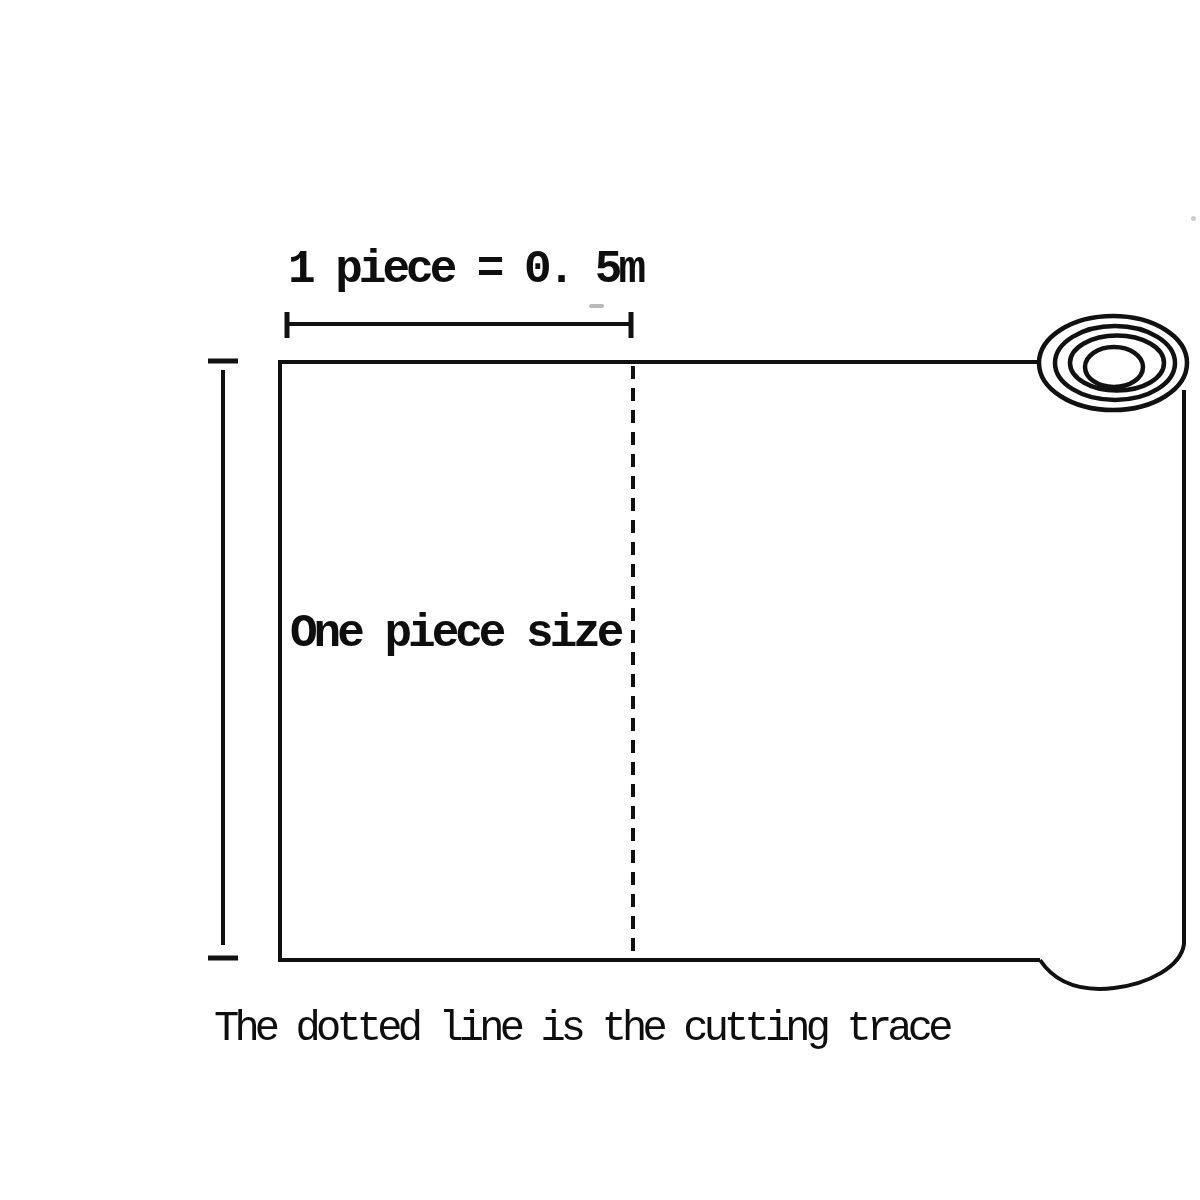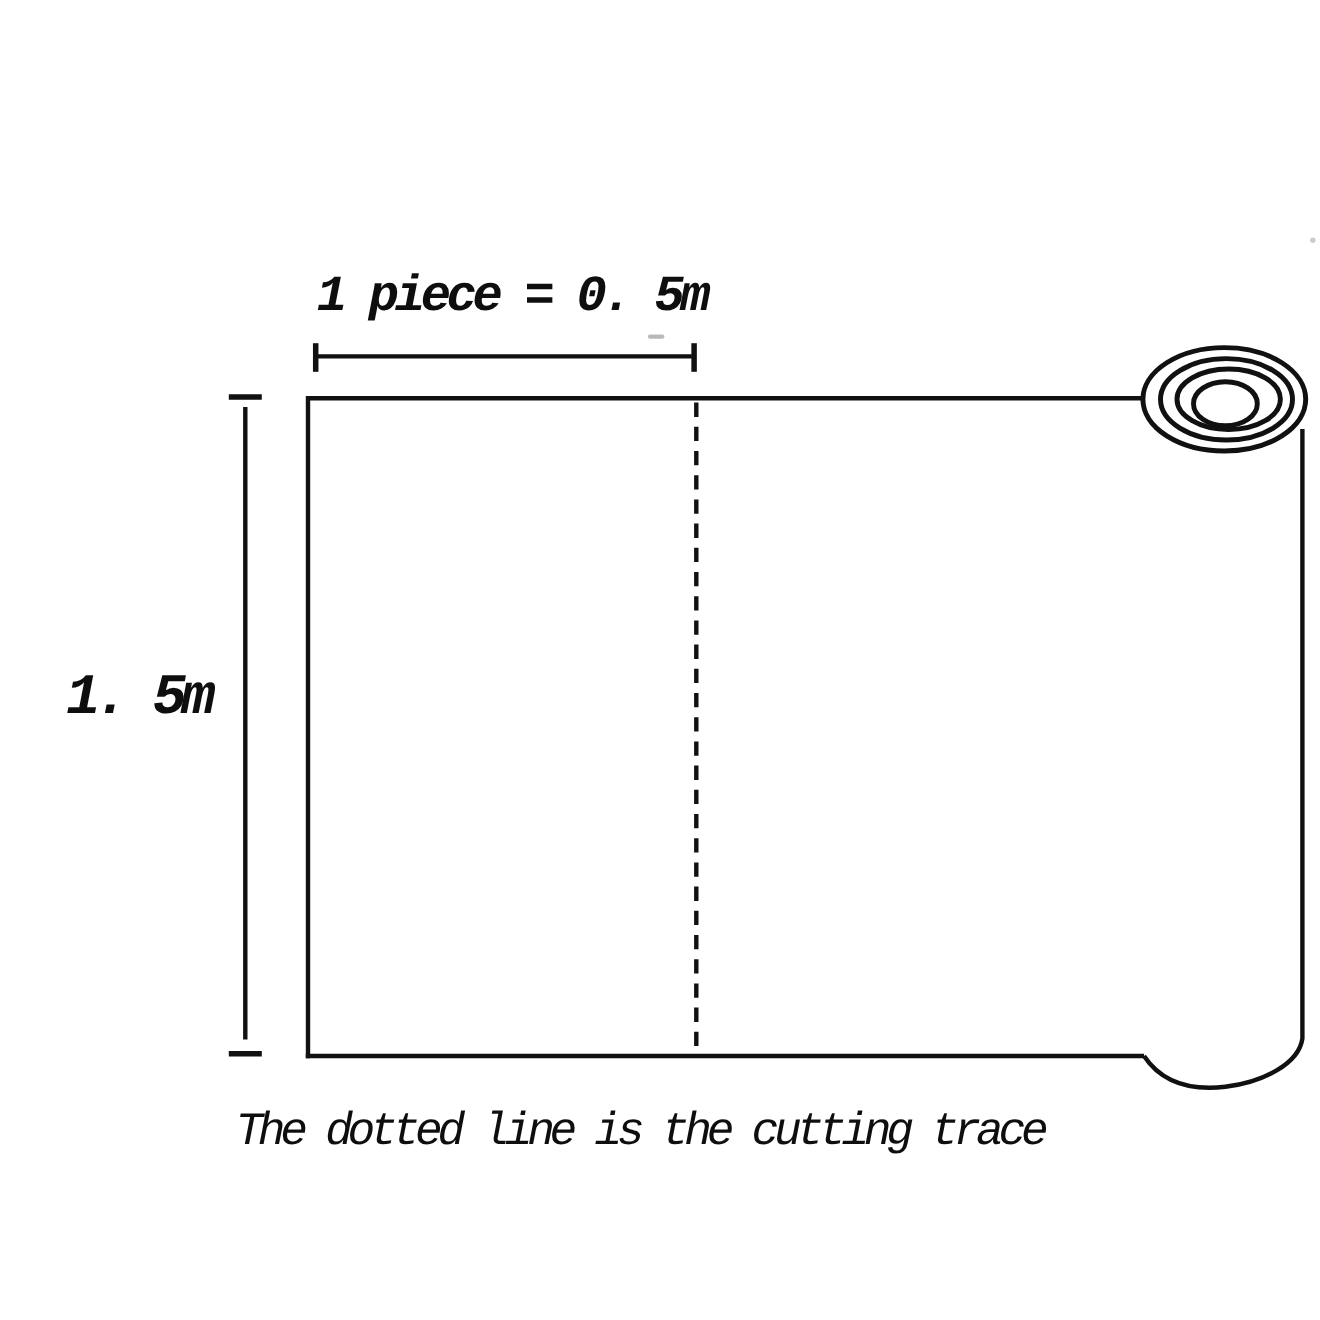--- a/index.html
+++ b/index.html
@@ -8,21 +8,20 @@
     background: #ffffff;
   }
   .stage {
     position: relative;
     width: 1200px;
     height: 1200px;
     background: #ffffff;
     overflow: hidden;
     font-family: "Liberation Mono", "DejaVu Sans Mono", monospace;
     color: #0e0e0e;
-    font-style: italic;
   }
   .stage svg.drawing {
     position: absolute;
     left: 0;
     top: 0;
   }
   .label {
     position: absolute;
     white-space: pre;
     color: #0e0e0e;
@@ -109,18 +108,18 @@
       <path d="M 208 361 H 238" stroke-width="5"></path>
       <path d="M 208 958 H 238" stroke-width="5"></path>
     </g>
   </svg>
 
   <div class="artifact-dash"></div>
   <div class="artifact-dot"></div>
 
   <div class="label label-top-dim">1 piece = 0. 5m</div>
 
-  <div class="label label-left-dim">1. 5m</div>
 
+  <div class="label label-piece">One piece size</div>
 
   <div class="label label-caption">The dotted line is the cutting trace</div>
 
 </div>
 
 </body></html>

